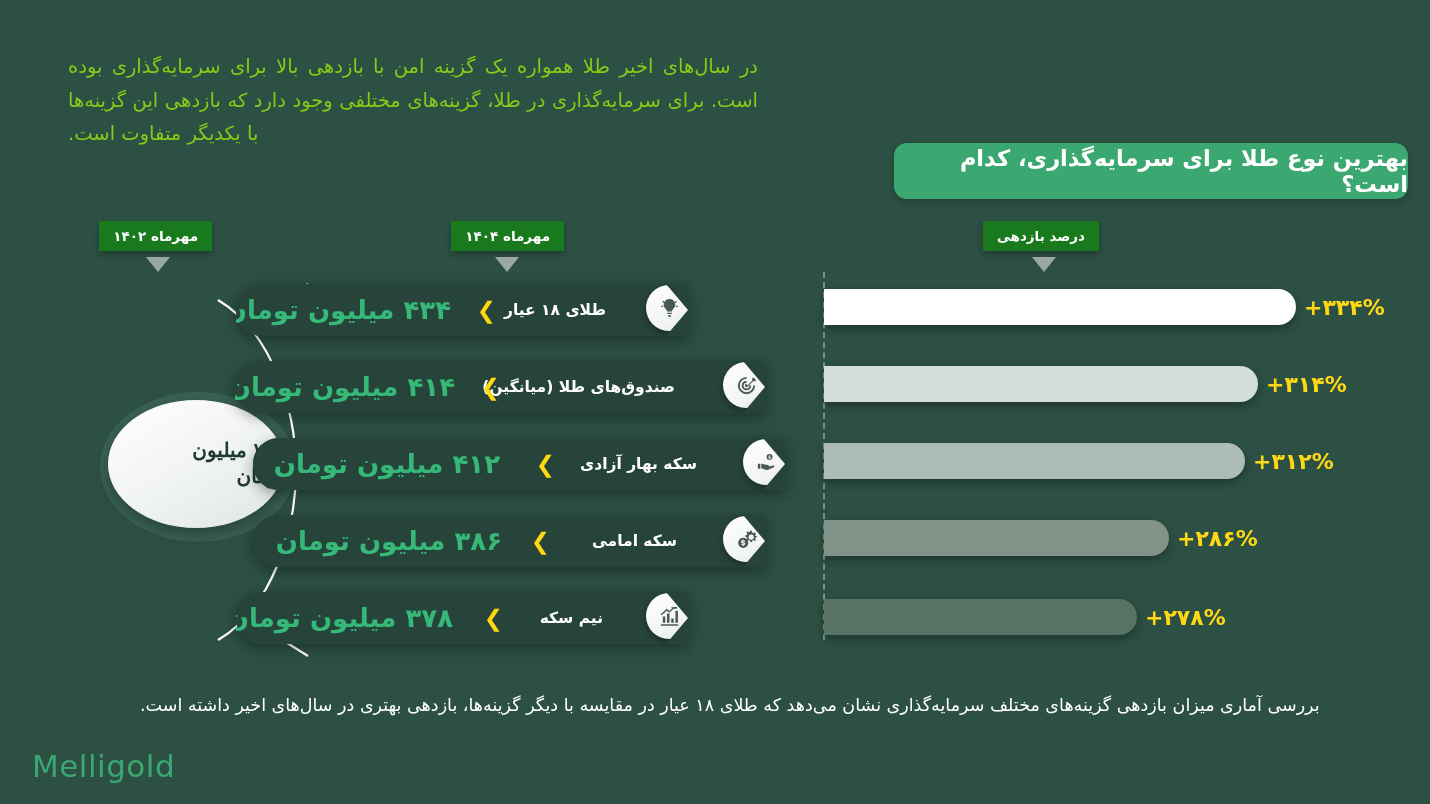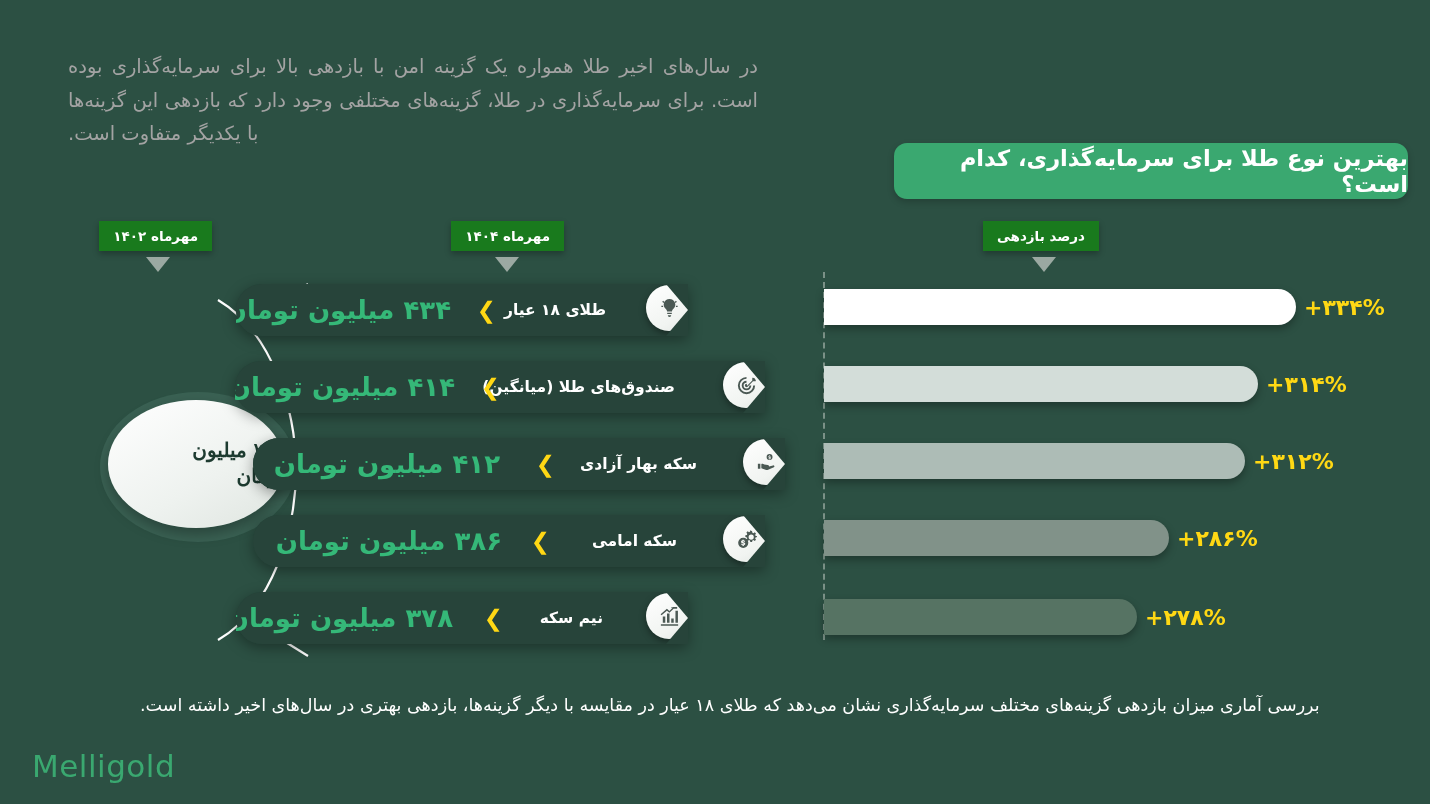--- a/index.html
+++ b/index.html
@@ -9,21 +9,21 @@
     font-family:"DejaVu Sans","Liberation Sans",sans-serif;
     overflow:hidden;
     position:relative;
   }
   .stage { position:absolute; inset:0; width:1430px; height:804px; }
 
   
   #intro-text {
     position:absolute; right:672px; top:50px; width:690px;
     text-align:justify; text-align-last:left; direction:rtl;
-    color:#a3a3a3; font-size:19.5px; line-height:1.72;
+    color:#84cc16; font-size:19.5px; line-height:1.72;
     letter-spacing:.2px;
   }
 
   
   #headline {
     position:absolute; right:20px; top:42px; width:540px;
     text-align:center; color:#ffd814;
     font-size:51px; font-weight:bold; line-height:1.18;
     letter-spacing:-.5px; white-space:nowrap;
     text-shadow:0 3px 5px rgba(0,0,0,.28);

